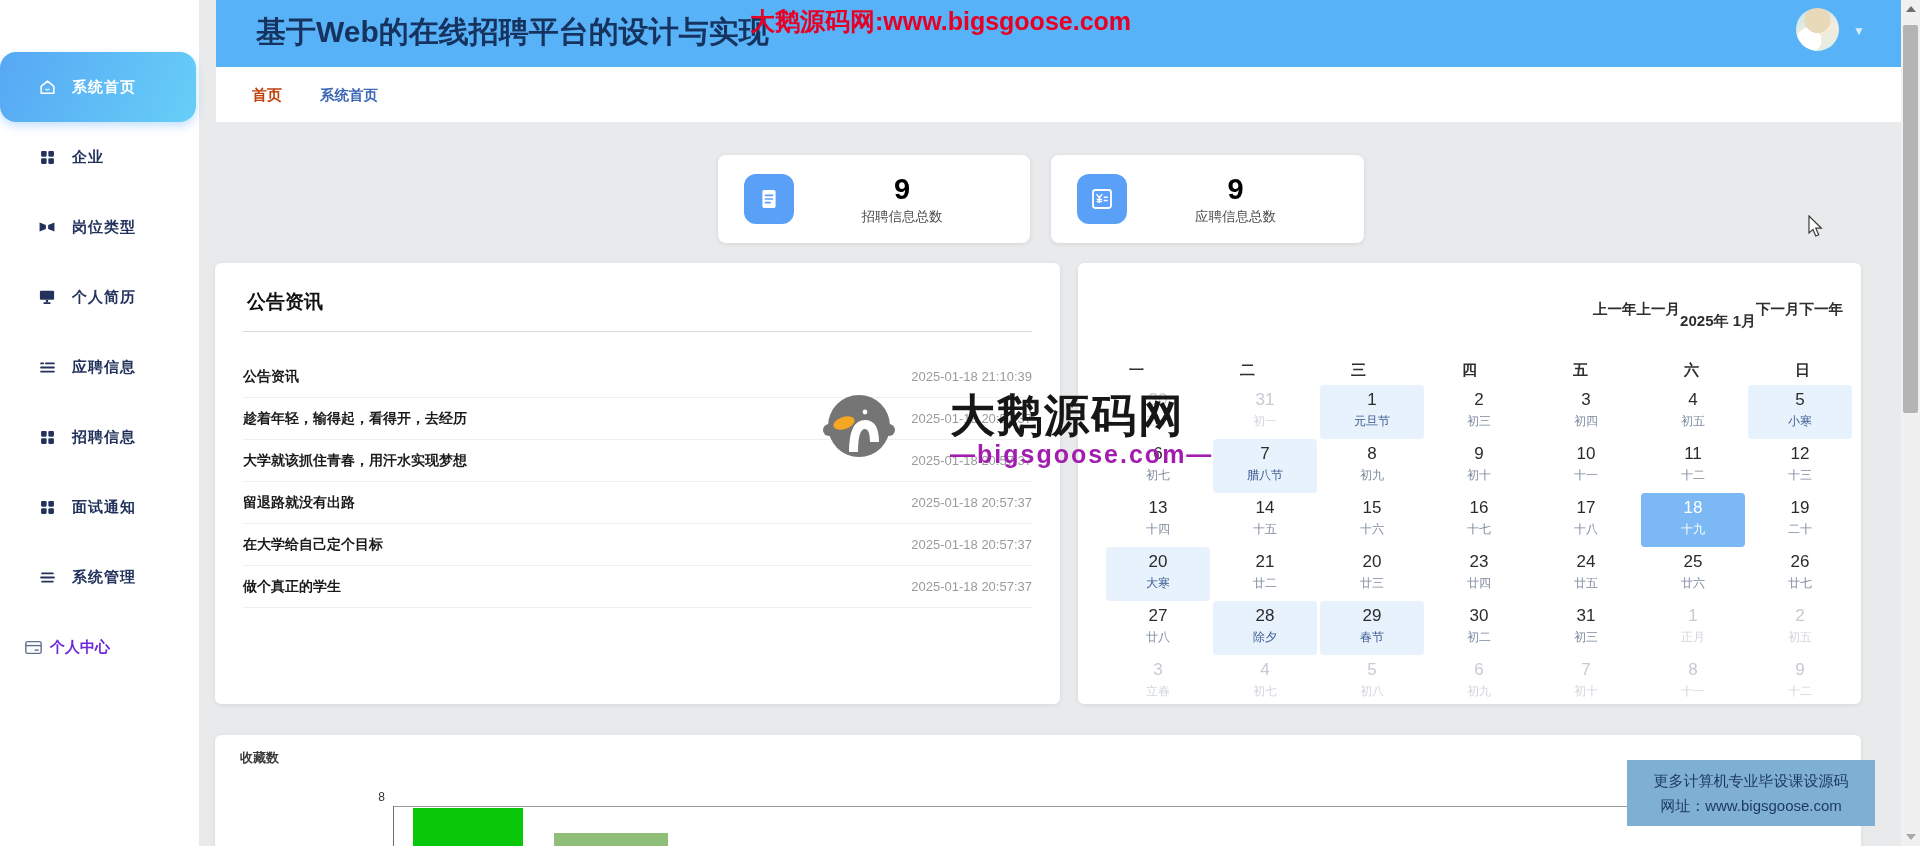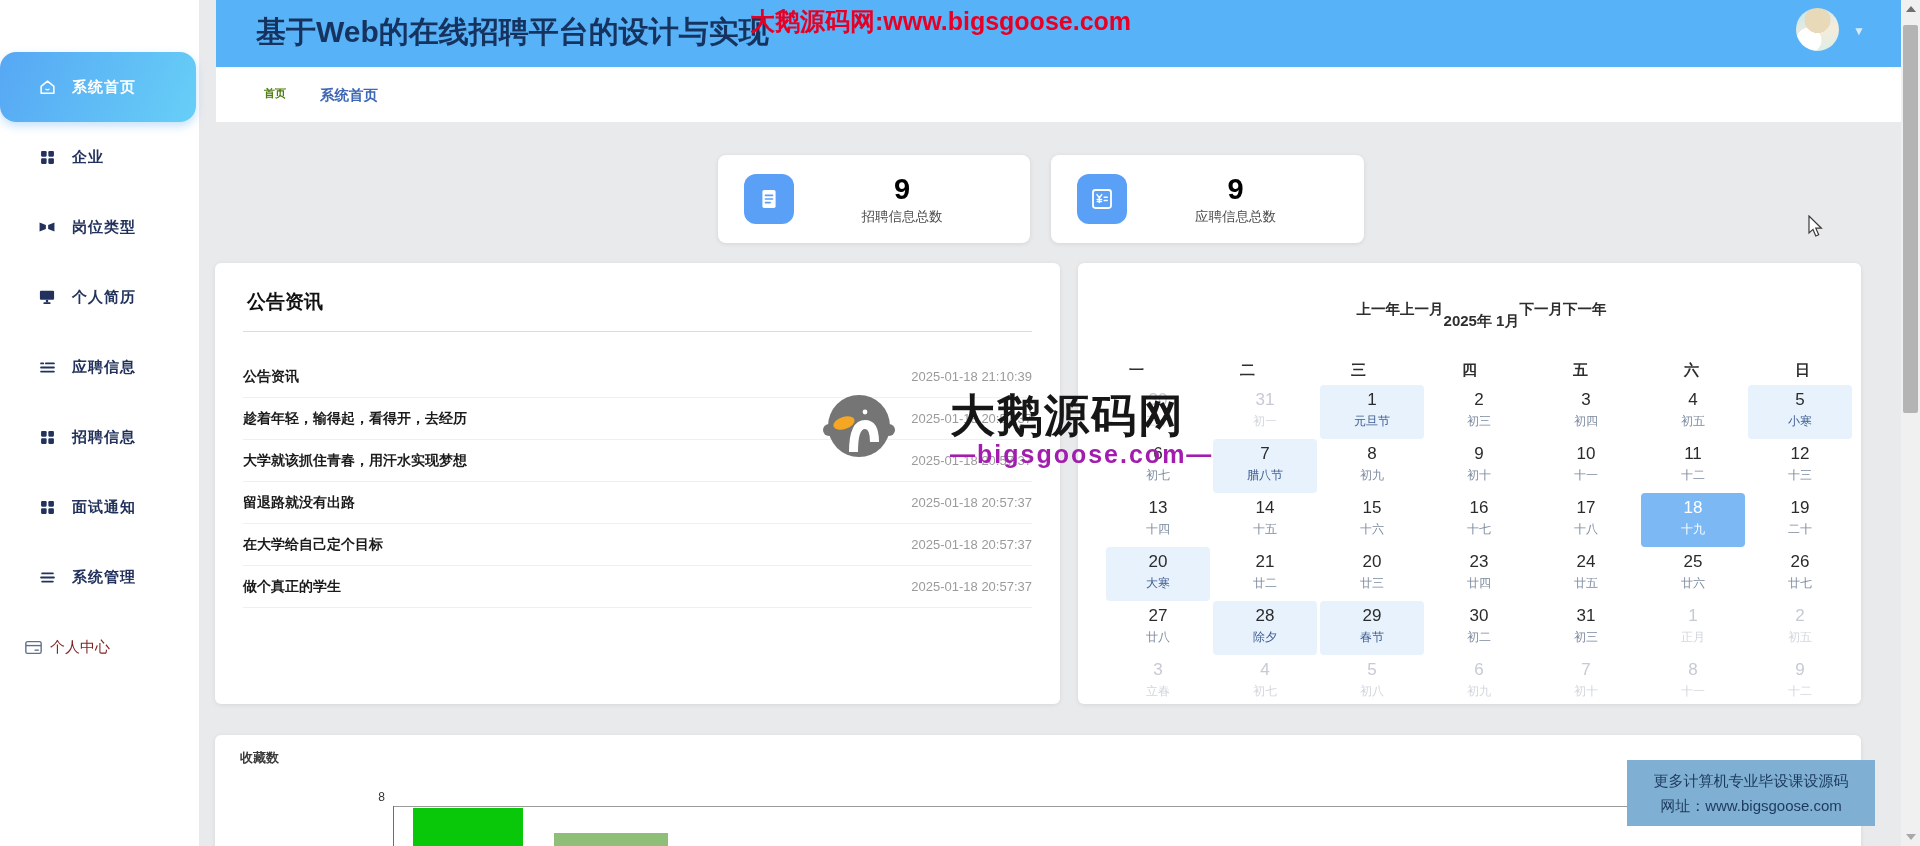--- a/index.html
+++ b/index.html
@@ -14,38 +14,38 @@
   .side-item{position:relative;height:70px;display:flex;align-items:center;cursor:pointer;}
   .side-item .ic{width:22px;display:flex;justify-content:center;margin-left:36px;}
   .side-item .lbl{margin-left:14px;font-size:15px;font-weight:600;color:#22325c;letter-spacing:1px;}
   .side-item.active{
     width:196px;border-radius:16px;
     background:linear-gradient(115deg,#57a9f4 5%,#66cdf7 95%);
     box-shadow:0 4px 10px rgba(90,170,245,.35);
   }
   .side-item.active .lbl{color:#ffffff;}
   .side-item.muted .ic{margin-left:22px;}
-  .side-item.muted .lbl{margin-left:6px;font-weight:400;color:#7f1d1d;letter-spacing:0;}
+  .side-item.muted .lbl{margin-left:6px;font-weight:700;color:#6d28d9;letter-spacing:0;}
   #side-items{padding-top:52px;}
 
   
   .header{position:absolute;left:216px;top:0;width:1685px;height:67px;background:#58b2f8;z-index:20;}
   .header-title{position:absolute;left:40px;top:0;line-height:64px;font-size:30px;font-weight:700;color:#15335e;white-space:nowrap;}
   .header-watermark{position:absolute;left:534px;top:5px;font-size:25px;font-weight:700;color:#e80024;white-space:nowrap;z-index:5;}
   .avatar{position:absolute;right:62px;top:8px;width:43px;height:43px;border-radius:50%;
     background:
       radial-gradient(circle at 50% 28%,#e8d9b8 0 34%,rgba(0,0,0,0) 35%),
       radial-gradient(circle at 30% 75%,#ffffff 0 28%,rgba(0,0,0,0) 29%),
       linear-gradient(160deg,#bfe6f2 0%,#f5ecdb 55%,#d9efe8 100%);
   }
   .caret{position:absolute;right:36px;top:24px;font-size:12px;color:#d9ecfd;}
 
   
   .breadcrumb{position:absolute;left:216px;top:67px;width:1685px;height:55px;background:#ffffff;z-index:19;}
-  .bc-home{position:absolute;left:48px;top:19px;font-size:11px;font-weight:700;color:#4d7c0f;cursor:pointer;}
+  .bc-home{position:absolute;left:36px;top:19px;font-size:15px;font-weight:700;color:#c2410c;cursor:pointer;}
   .bc-cur{position:absolute;left:104px;top:19px;font-size:14.5px;font-weight:700;color:#3e68b5;cursor:pointer;}
 
   
   .stat-card{position:absolute;top:155px;height:88px;background:#fff;border-radius:8px;
     box-shadow:0 1px 5px rgba(0,0,0,.09);display:flex;align-items:center;z-index:10;}
   .stat-card.c1{left:718px;width:312px;}
   .stat-card.c2{left:1051px;width:313px;}
   .stat-ic{width:50px;height:50px;border-radius:12px;background:#5ba0f7;margin-left:26px;
     display:flex;align-items:center;justify-content:center;flex:0 0 auto;}
   .stat-body{flex:1;text-align:center;margin-right:20px;}
@@ -60,21 +60,21 @@
 
   
   .ann-title{position:absolute;left:32px;top:26px;font-size:19px;font-weight:700;color:#111;}
   .ann-divider{position:absolute;left:28px;right:28px;top:68px;height:1px;background:#dcdcdc;}
   .ann-list{position:absolute;left:28px;right:28px;top:93px;}
   .ann-row{height:41px;display:flex;align-items:center;justify-content:space-between;border-bottom:1px solid #efefef;cursor:pointer;}
   .ann-row .t{font-size:14px;font-weight:700;color:#1b1b1b;}
   .ann-row .tm{font-size:13px;color:#9b9b9b;}
 
   
-  .cal-nav{display:flex;justify-content:center;padding:24px 18px 0 42px;align-items:center;}
+  .cal-nav{display:flex;justify-content:flex-end;padding:24px 18px 0 42px;align-items:center;}
   .cal-nav span{font-size:14.5px;font-weight:700;color:#2e2e2e;cursor:pointer;}
   .cal-nav .cal-cur{font-size:15px;cursor:default;margin-top:25px;}
   .cal-week{display:grid;grid-template-columns:repeat(7,104px);justify-content:center;column-gap:7px;margin-top:24px;}
   .cal-week div{text-align:center;font-size:15px;font-weight:700;color:#2e2e2e;height:30px;line-height:30px;}
   .cal-grid{display:grid;grid-template-columns:repeat(7,104px);justify-content:center;column-gap:3px;padding-left:19px;}
   .cal-cell{height:54px;text-align:center;border-radius:4px;cursor:pointer;padding-top:3px;box-sizing:border-box;}
   .cal-cell .num{font-size:17px;font-weight:500;color:#2b2b2b;line-height:24px;}
   .cal-cell .lun{font-size:12px;color:#7c8aa0;line-height:18px;}
   .cal-cell.other .num{color:#c6cad2;}
   .cal-cell.other .lun{color:#d2d6dd;}

